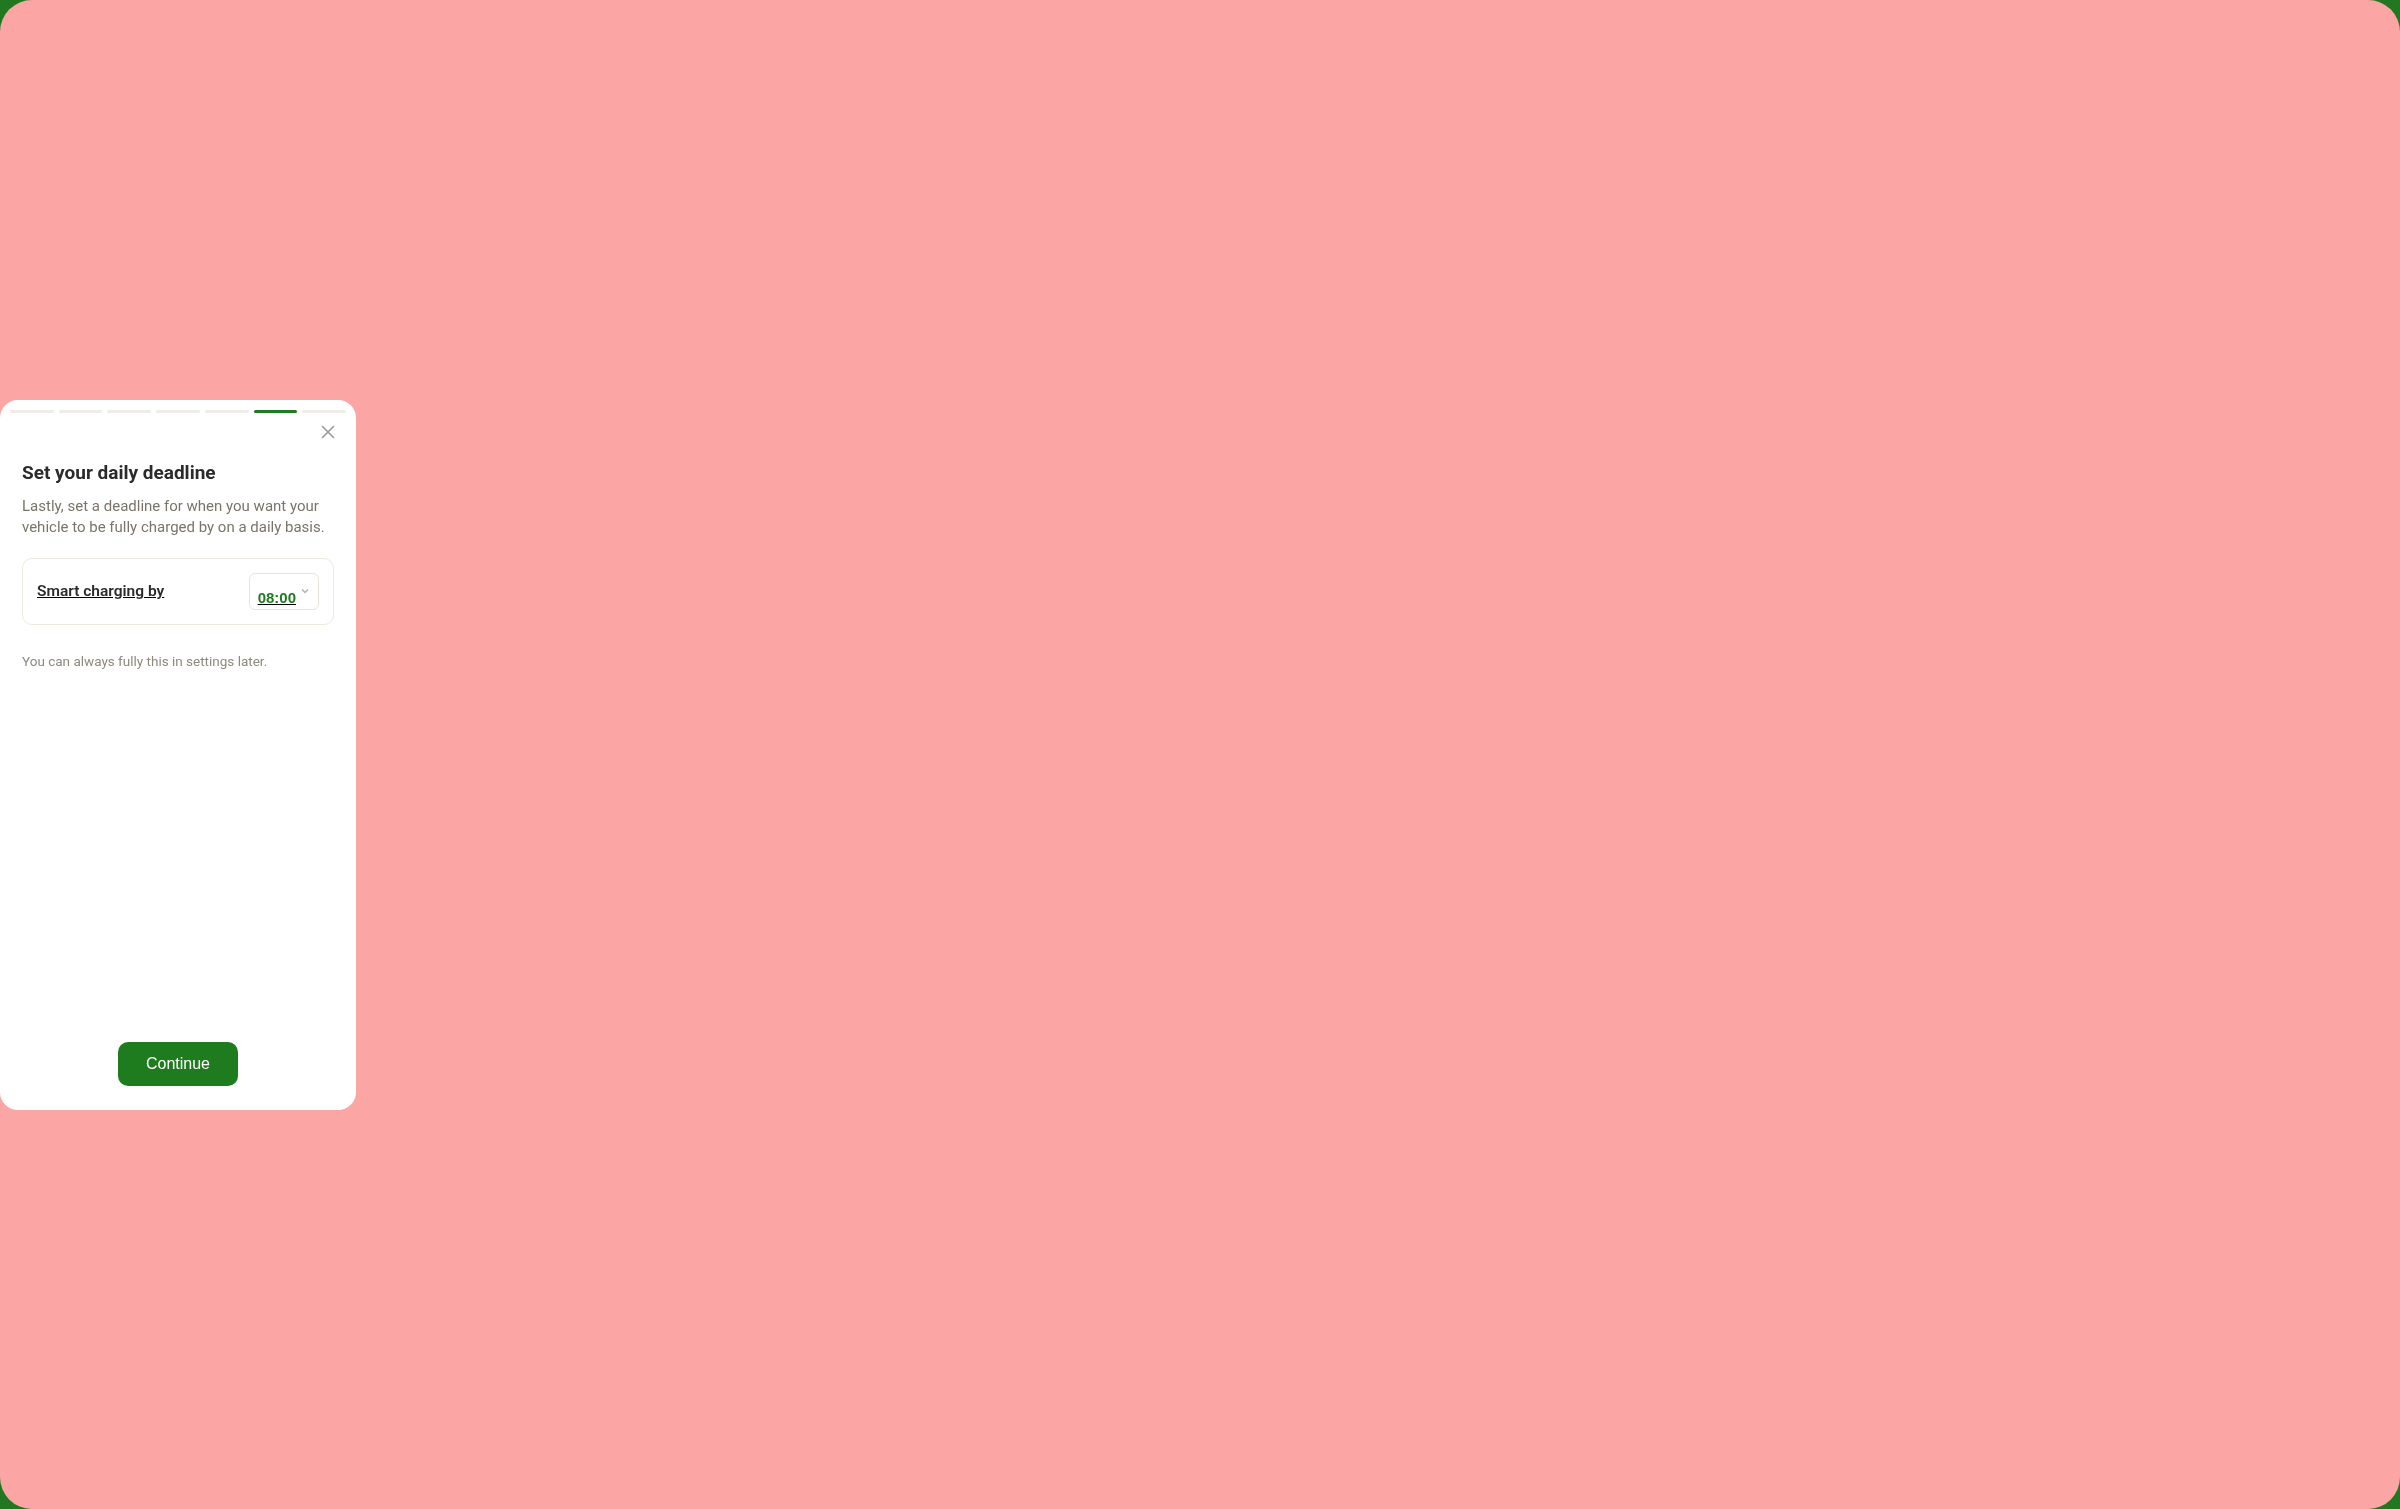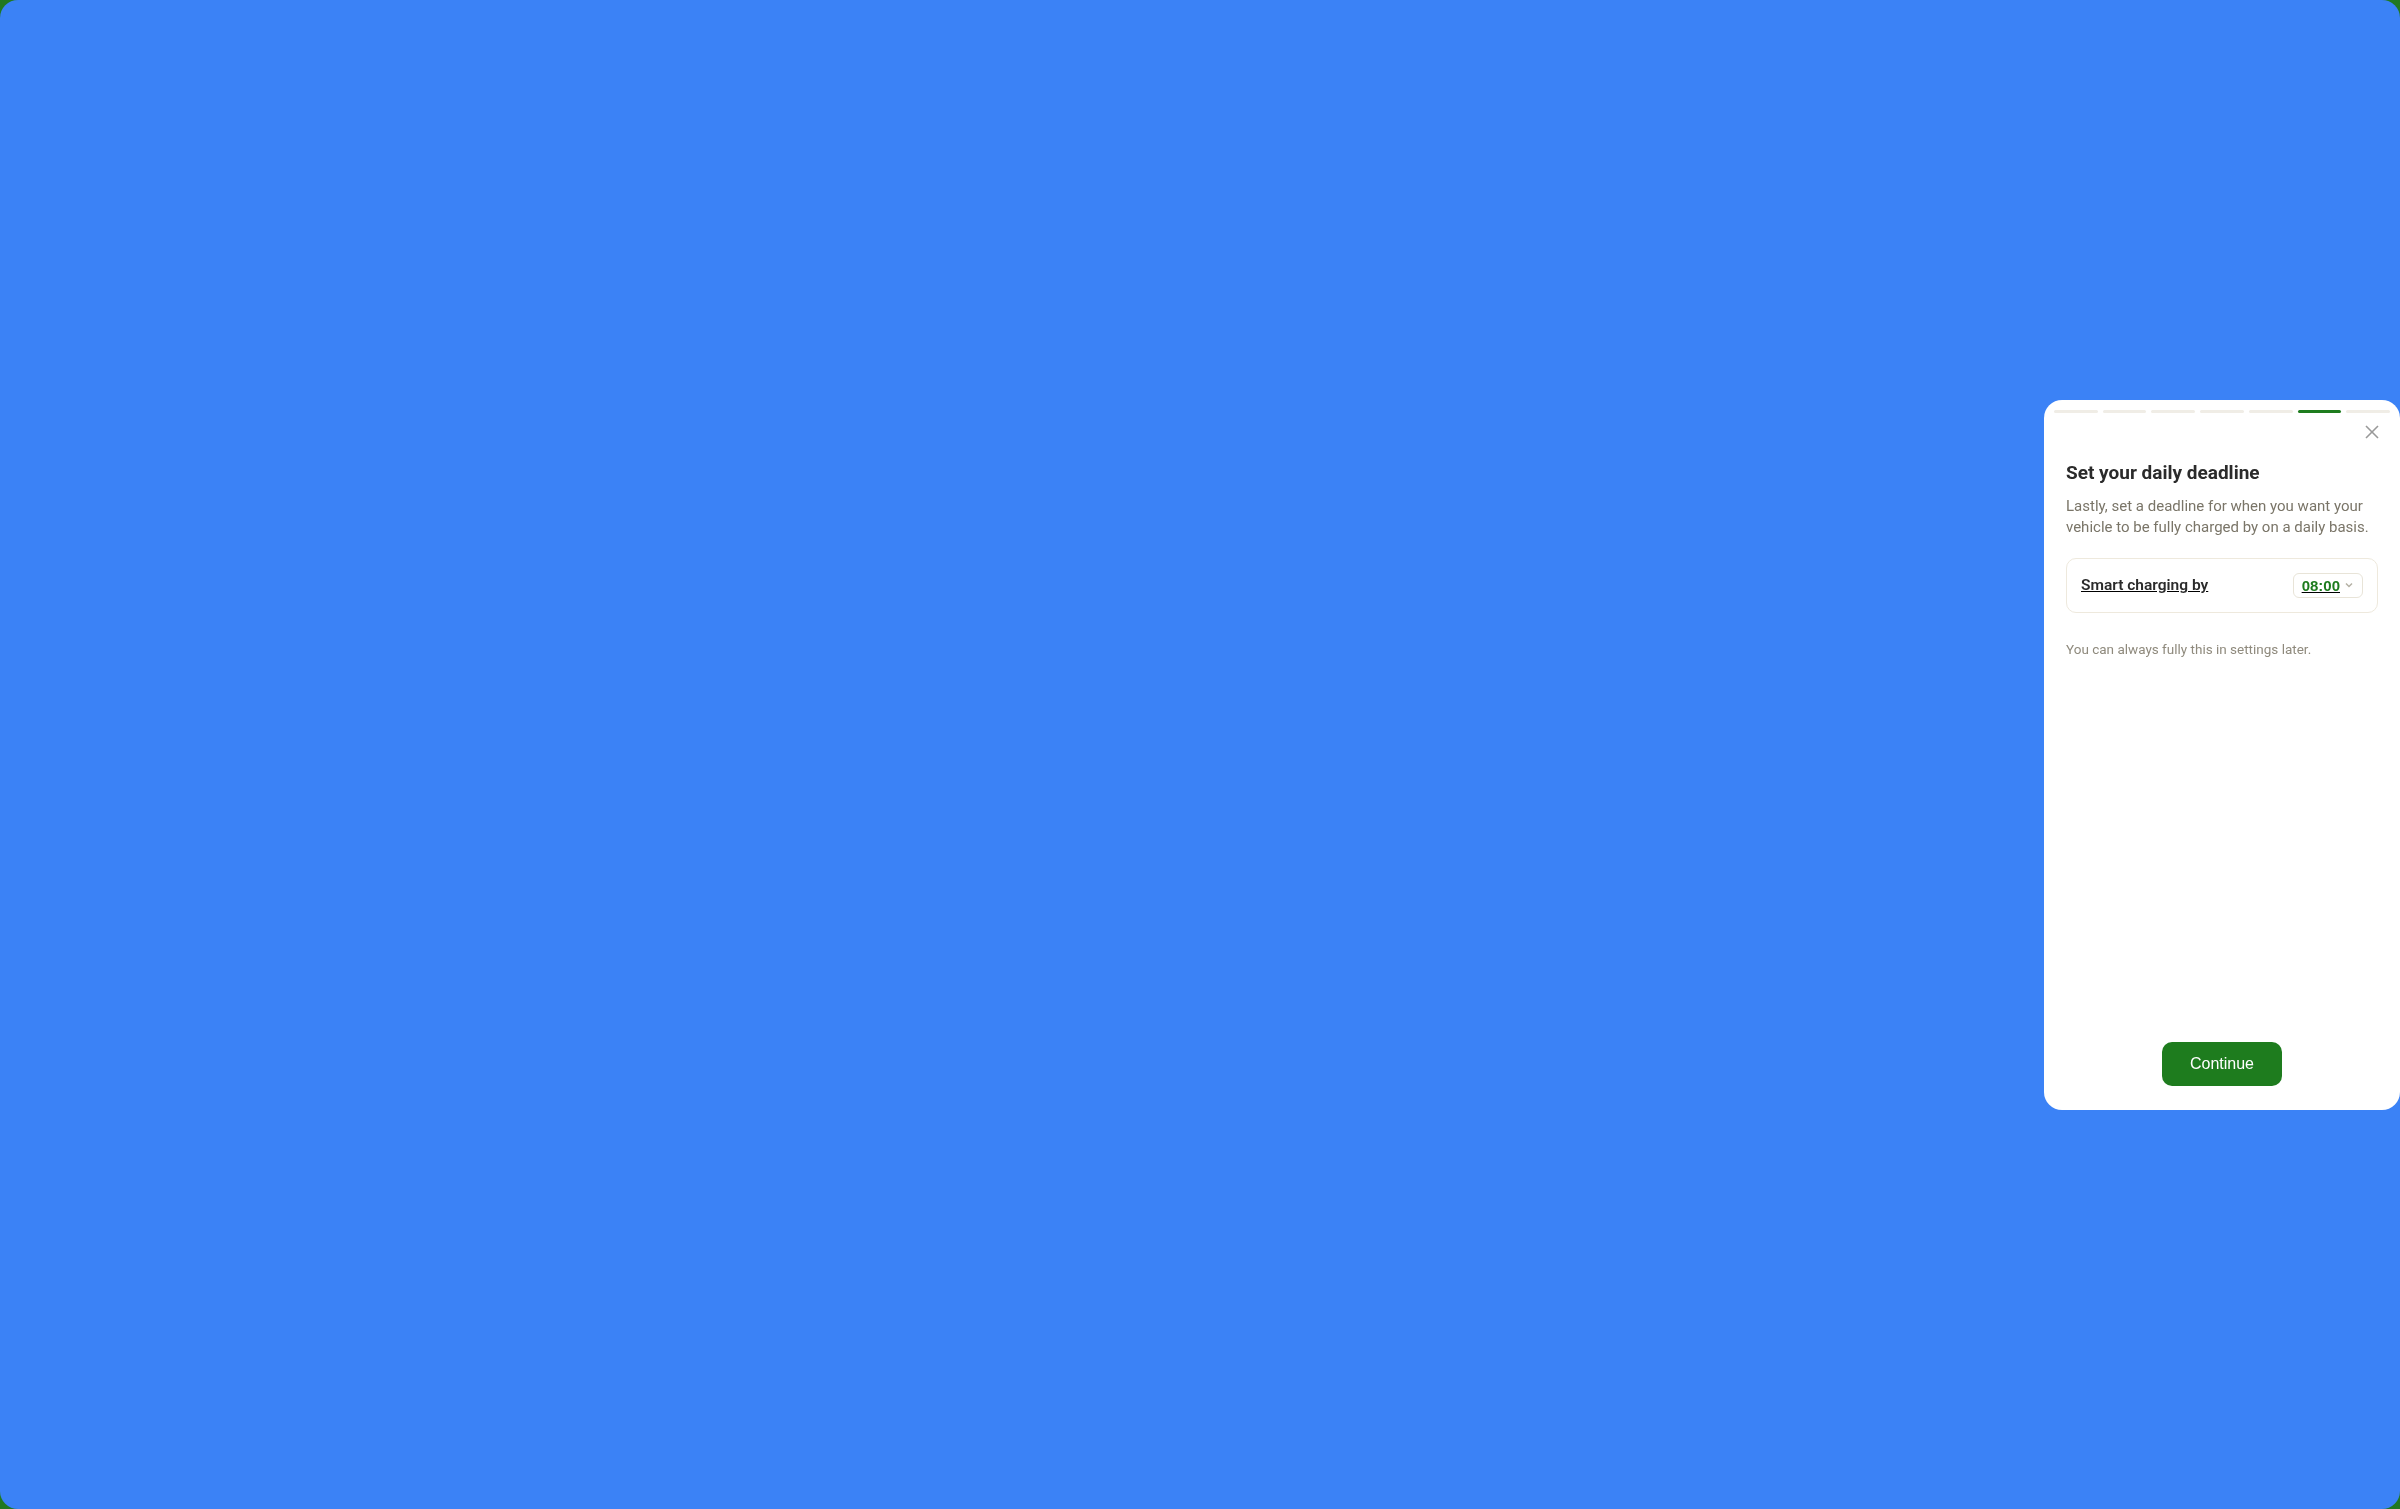--- a/index.html
+++ b/index.html
@@ -14,25 +14,25 @@
       width: 100vw;
       height: 100vh;
       display: flex;
       align-items: center;
       justify-content: center;
     }
     
     .outer-container {
       width: 100%;
       height: 100%;
-      background: #3b82f6;
-      border-radius: 18px;
-      display: flex;
-      align-items: center;
-      justify-content: flex-end;
+      background: #fca5a5;
+      border-radius: 32px;
+      display: flex;
+      align-items: center;
+      justify-content: flex-start;
     }
     
     .modal {
       width: 356px;
       height: 710px;
       background: #ffffff;
       border-radius: 18px;
       position: relative;
       display: flex;
       flex-direction: column;
@@ -114,20 +114,21 @@
       border-radius: 6px;
       padding: 3px 8px;
       cursor: pointer;
       background: #fff;
     }
     
     .time-value {
       font-size: 15px;
       font-weight: 700;
       color: #1e7c1e;
+      margin-top: 12px;
     }
     
     .chevron {
       color: #b5b1a5;
     }
     
     .helper-text {
       font-size: 13.5px;
       color: #8f8a7d;
       margin-top: 28px;

